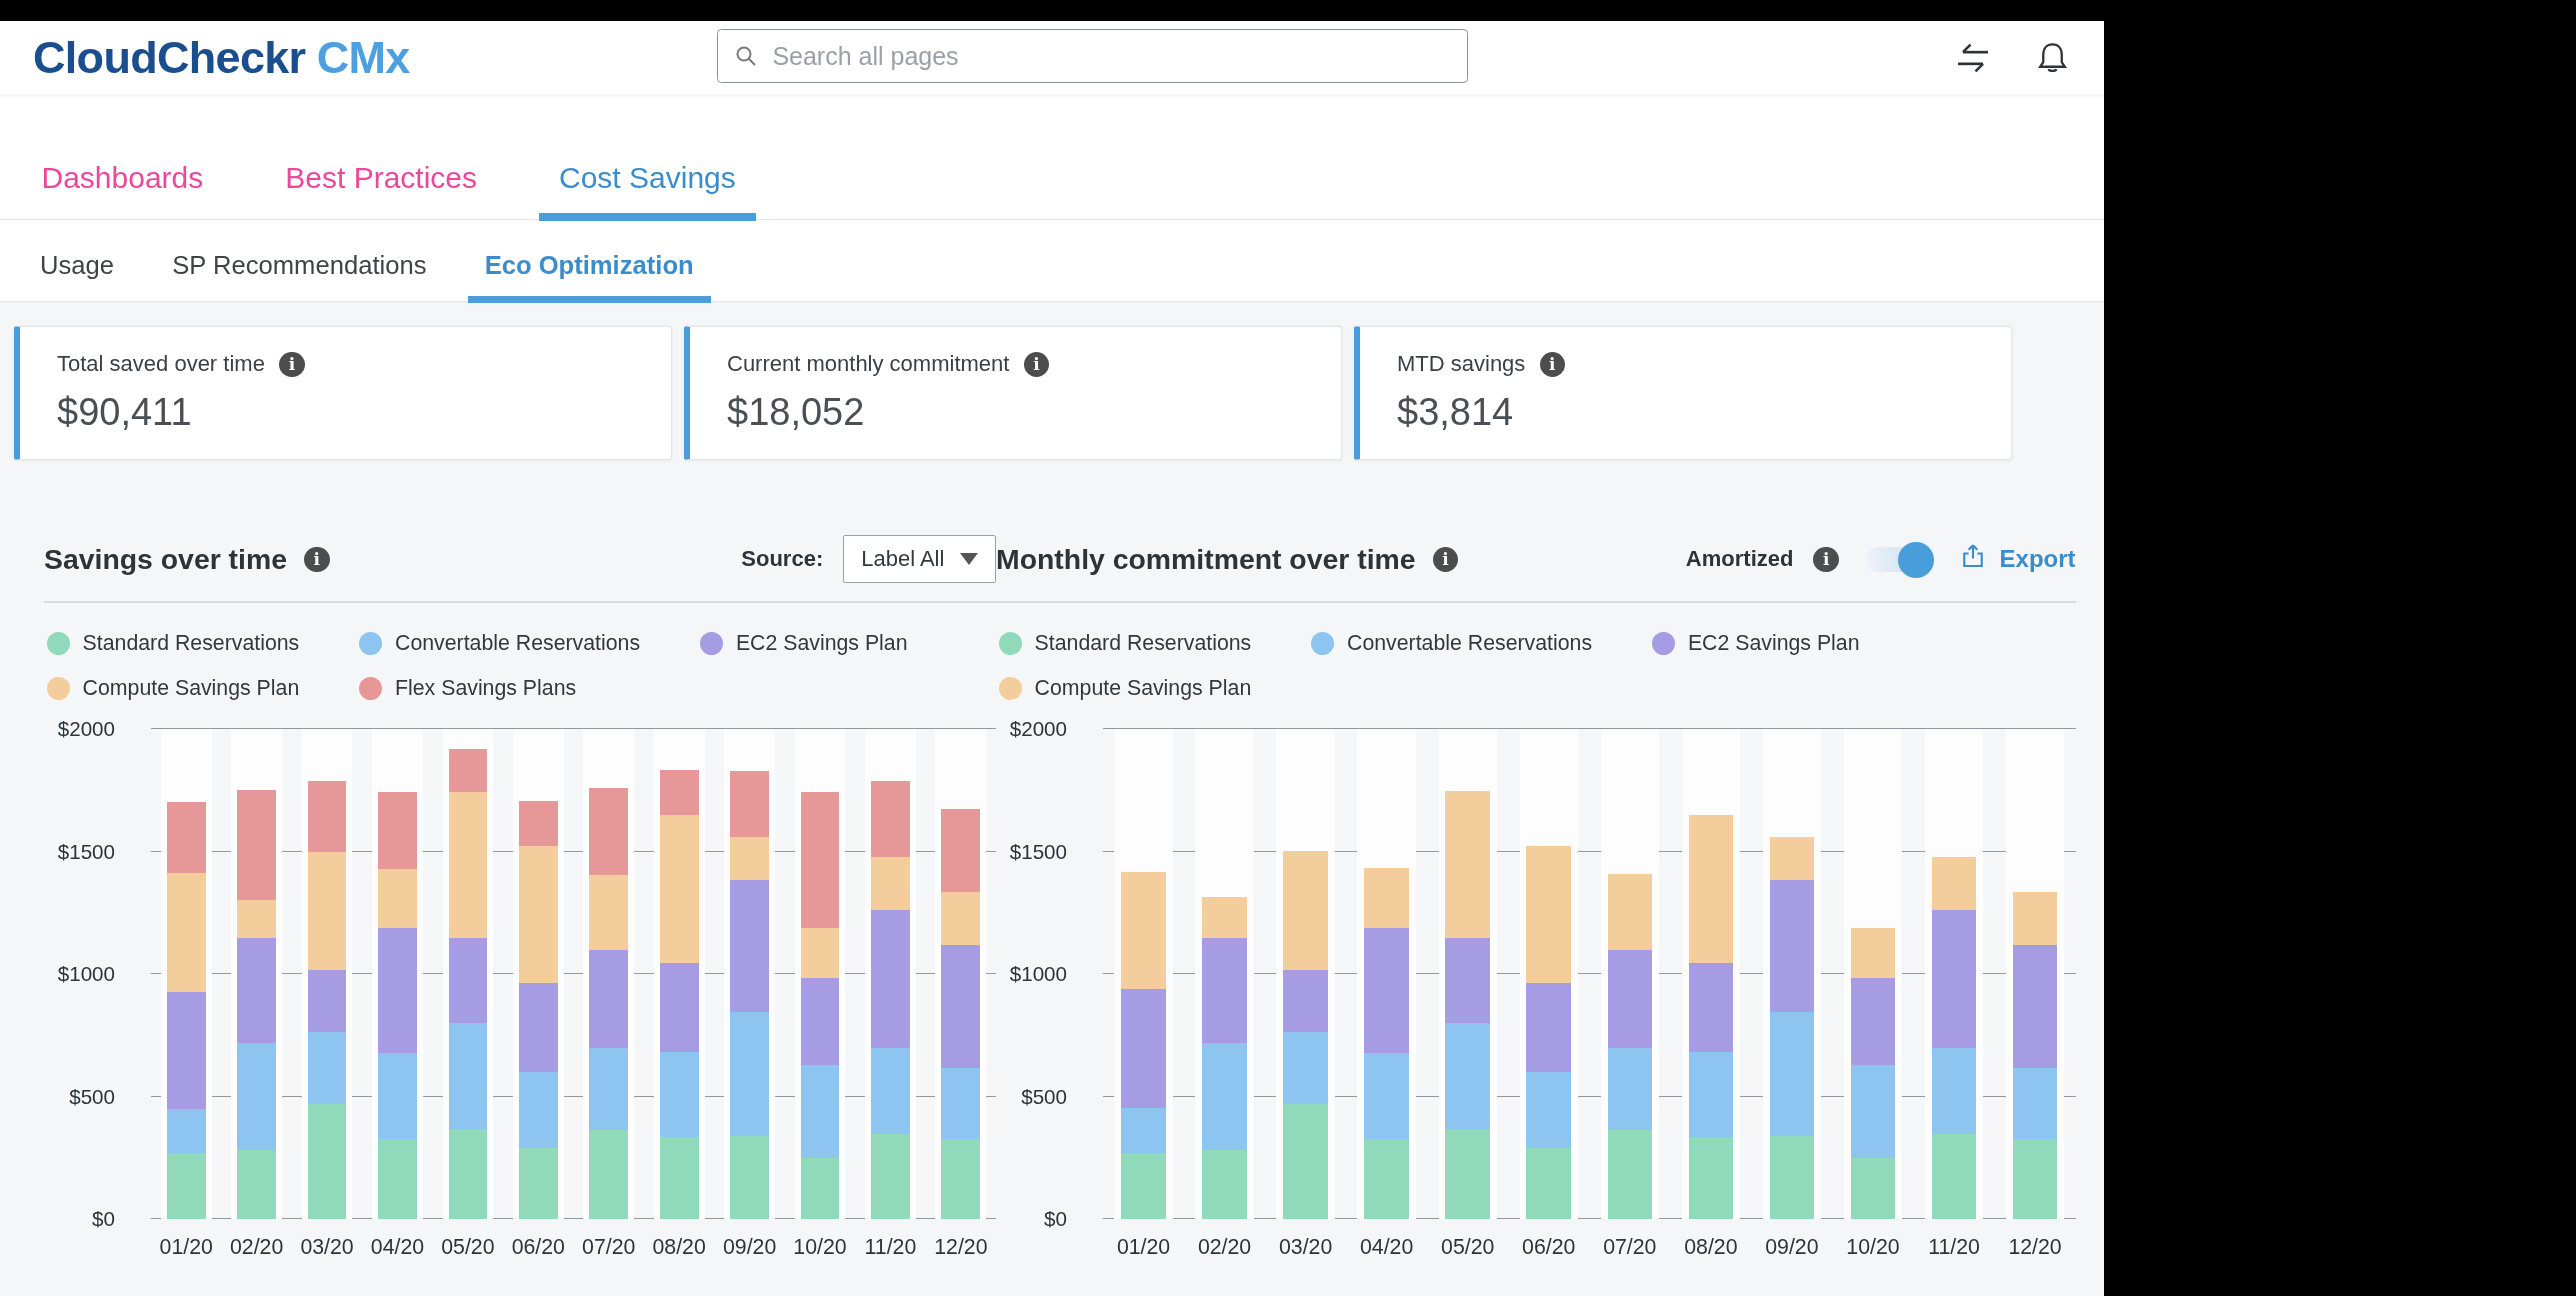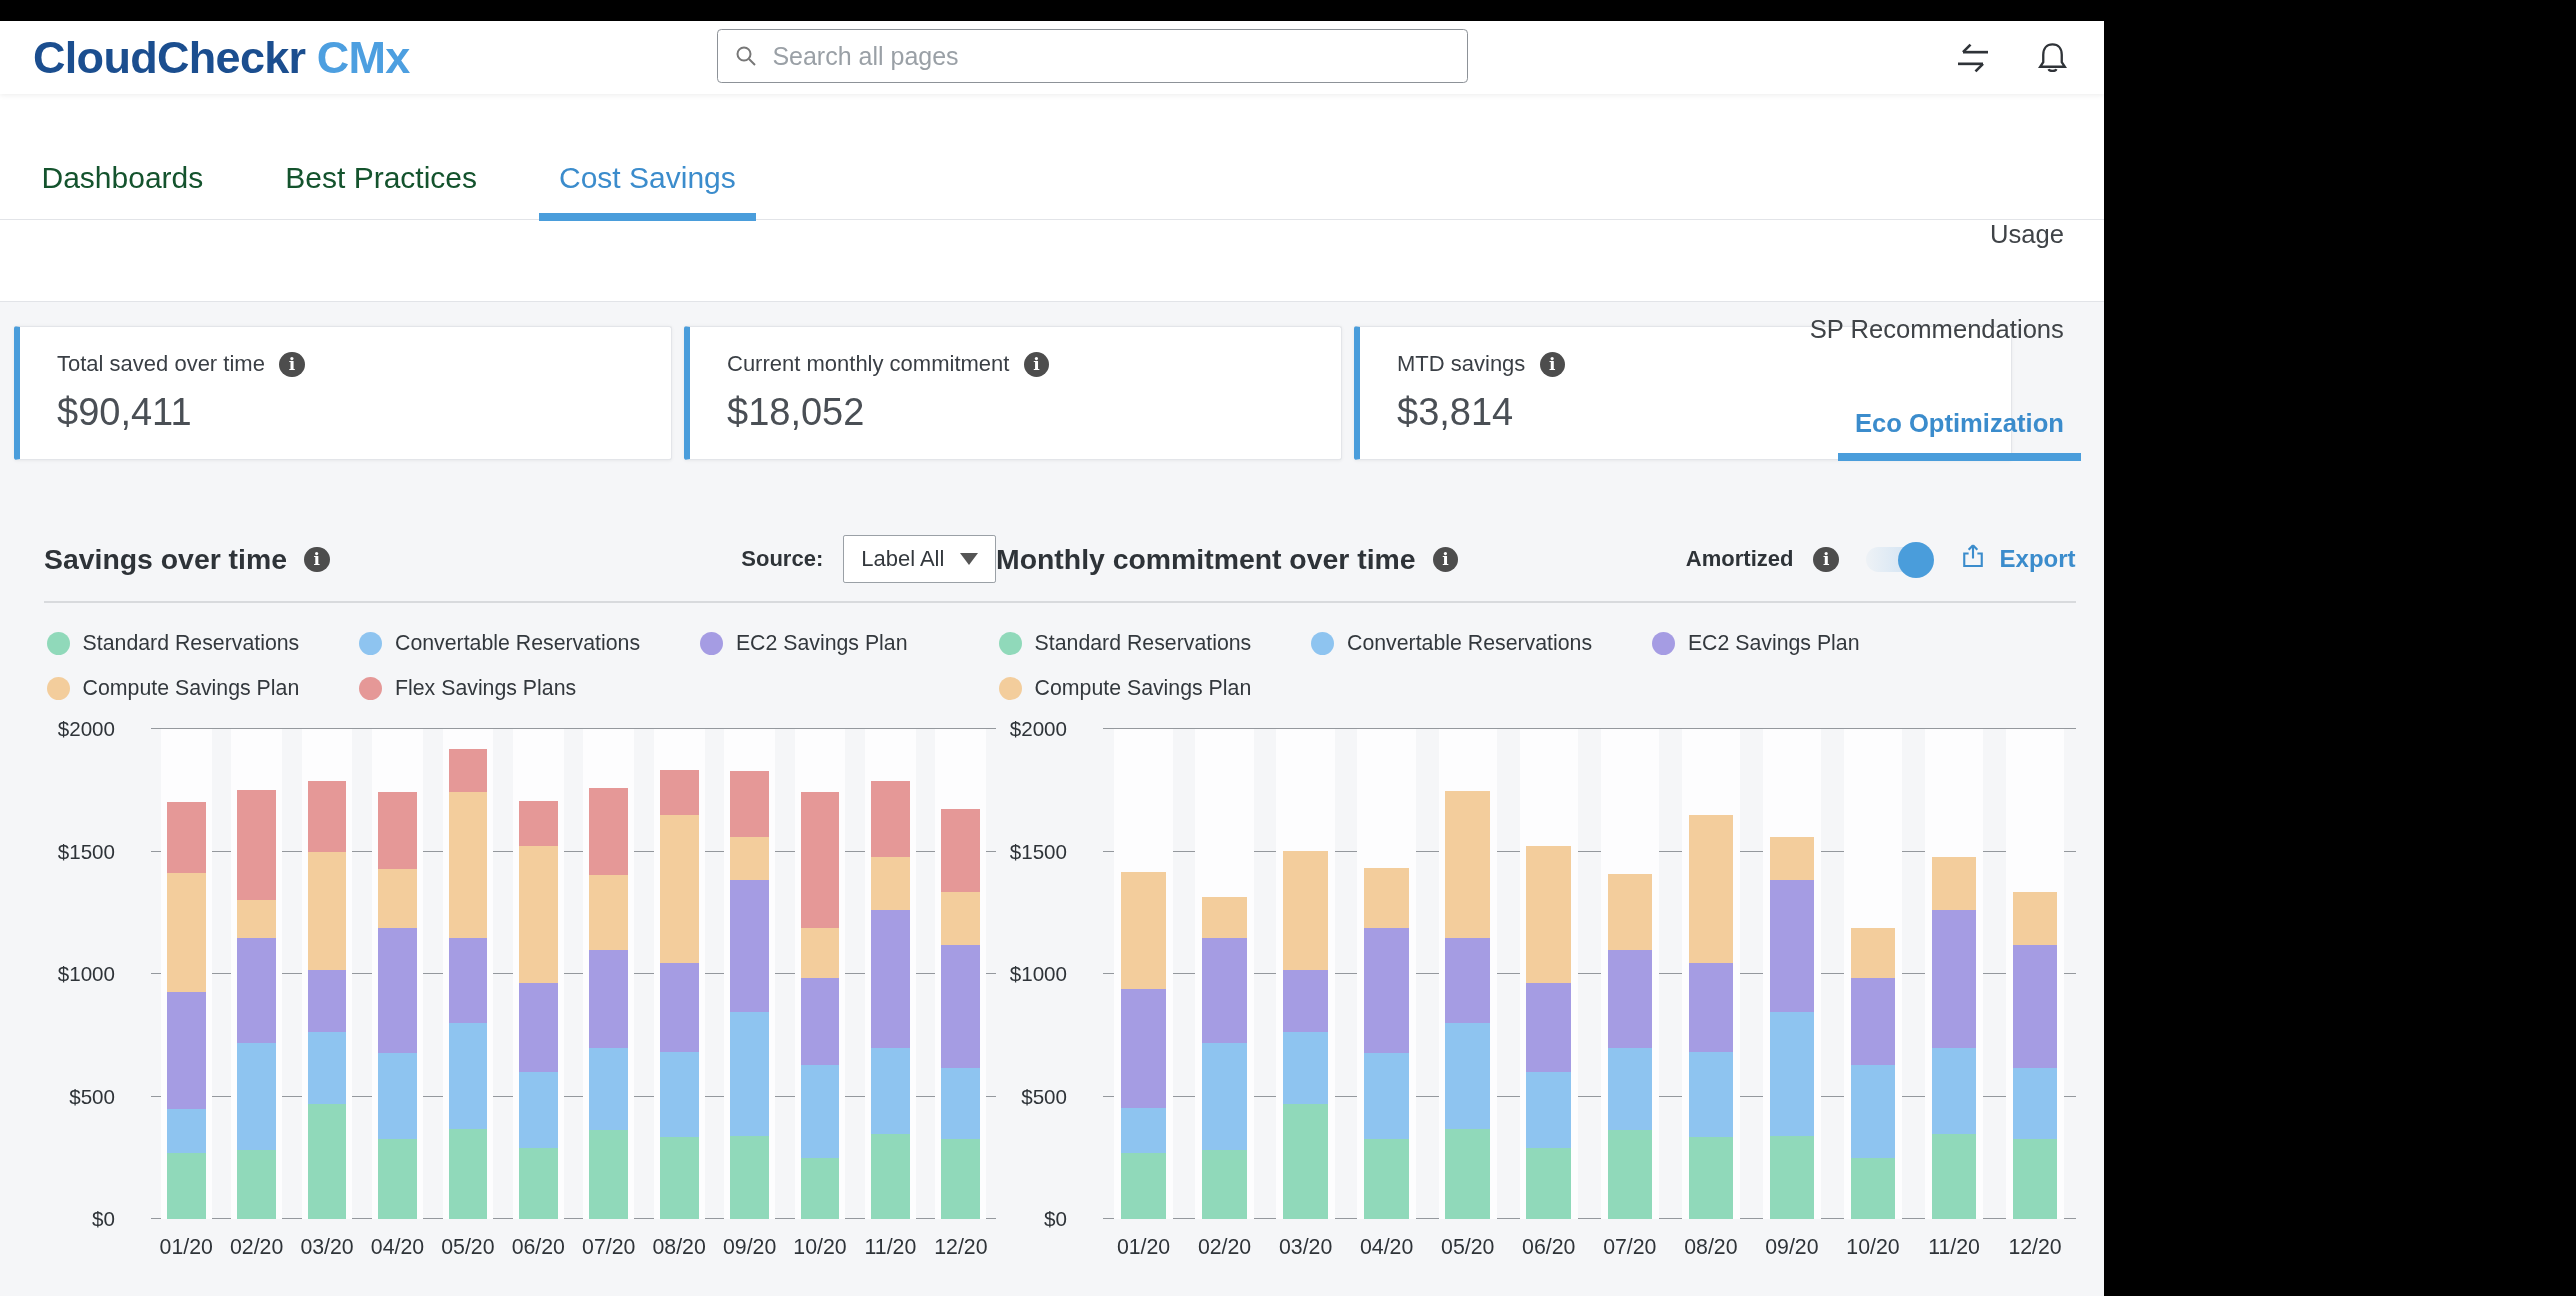--- a/index.html
+++ b/index.html
@@ -18,25 +18,25 @@
           border-radius:4.3px;background:#fff;display:flex;align-items:center;padding:0 15.6px;gap:12.8px;box-sizing:border-box;}
   .search input{border:0;outline:0;font-size:25px;color:#444;width:100%;background:transparent;
                 font-family:"Liberation Sans",sans-serif;}
   .search input::placeholder{color:#9aa0a6;}
   .header-icons{margin-left:auto;display:flex;gap:41px;align-items:center;}
   .hicon{display:flex;align-items:center;justify-content:center;cursor:pointer;}
 
   
   .tabs{background:#fff;padding:0 33px;display:flex;gap:65px;border-bottom:1.4px solid #e2e4e8;
         height:125px;align-items:flex-end;}
-  .tab{padding:0 8.5px 24px;font-size:30px;color:#14532d;font-weight:500;position:relative;cursor:pointer;}
+  .tab{padding:0 8.5px 24px;font-size:30px;color:#ec4899;font-weight:500;position:relative;cursor:pointer;}
   .tab.active{color:#3b8ccc;}
   .tab.active::after{content:'';position:absolute;left:-11.4px;right:-11.4px;bottom:-1.4px;height:7.8px;background:#4a9ddb;}
   .subtabs{background:#fff;padding:0 33px;display:flex;gap:44px;border-bottom:1.4px solid #e2e4e8;
-        height:81px;align-items:flex-end;flex-direction:column;}
+        height:81px;align-items:flex-end;}
   .subtab{padding:0 7.1px 21.3px;font-size:25.6px;color:#3f4347;font-weight:500;position:relative;cursor:pointer;}
   .subtab.active{color:#3b8ccc;font-weight:600;}
   .subtab.active::after{content:'';position:absolute;left:-10px;right:-10px;bottom:-1.4px;height:7.1px;background:#4a9ddb;}
 
   
   .cards{display:flex;gap:12px;padding:24px 0 0 14px;}
   .card{width:658px;height:134px;background:#fff;border:0.7px solid #e3e5e9;border-left:6.4px solid #4a9ddb;
         border-radius:2.8px;box-shadow:0 0.7px 3.6px rgba(0,0,0,.06);padding:24px 0 0 37px;box-sizing:border-box;}
   .card-label{display:flex;align-items:center;gap:14.2px;font-size:22px;color:#3a3f45;font-weight:500;}
   .card-value{margin-top:14.2px;font-size:38px;color:#4a4f55;}

